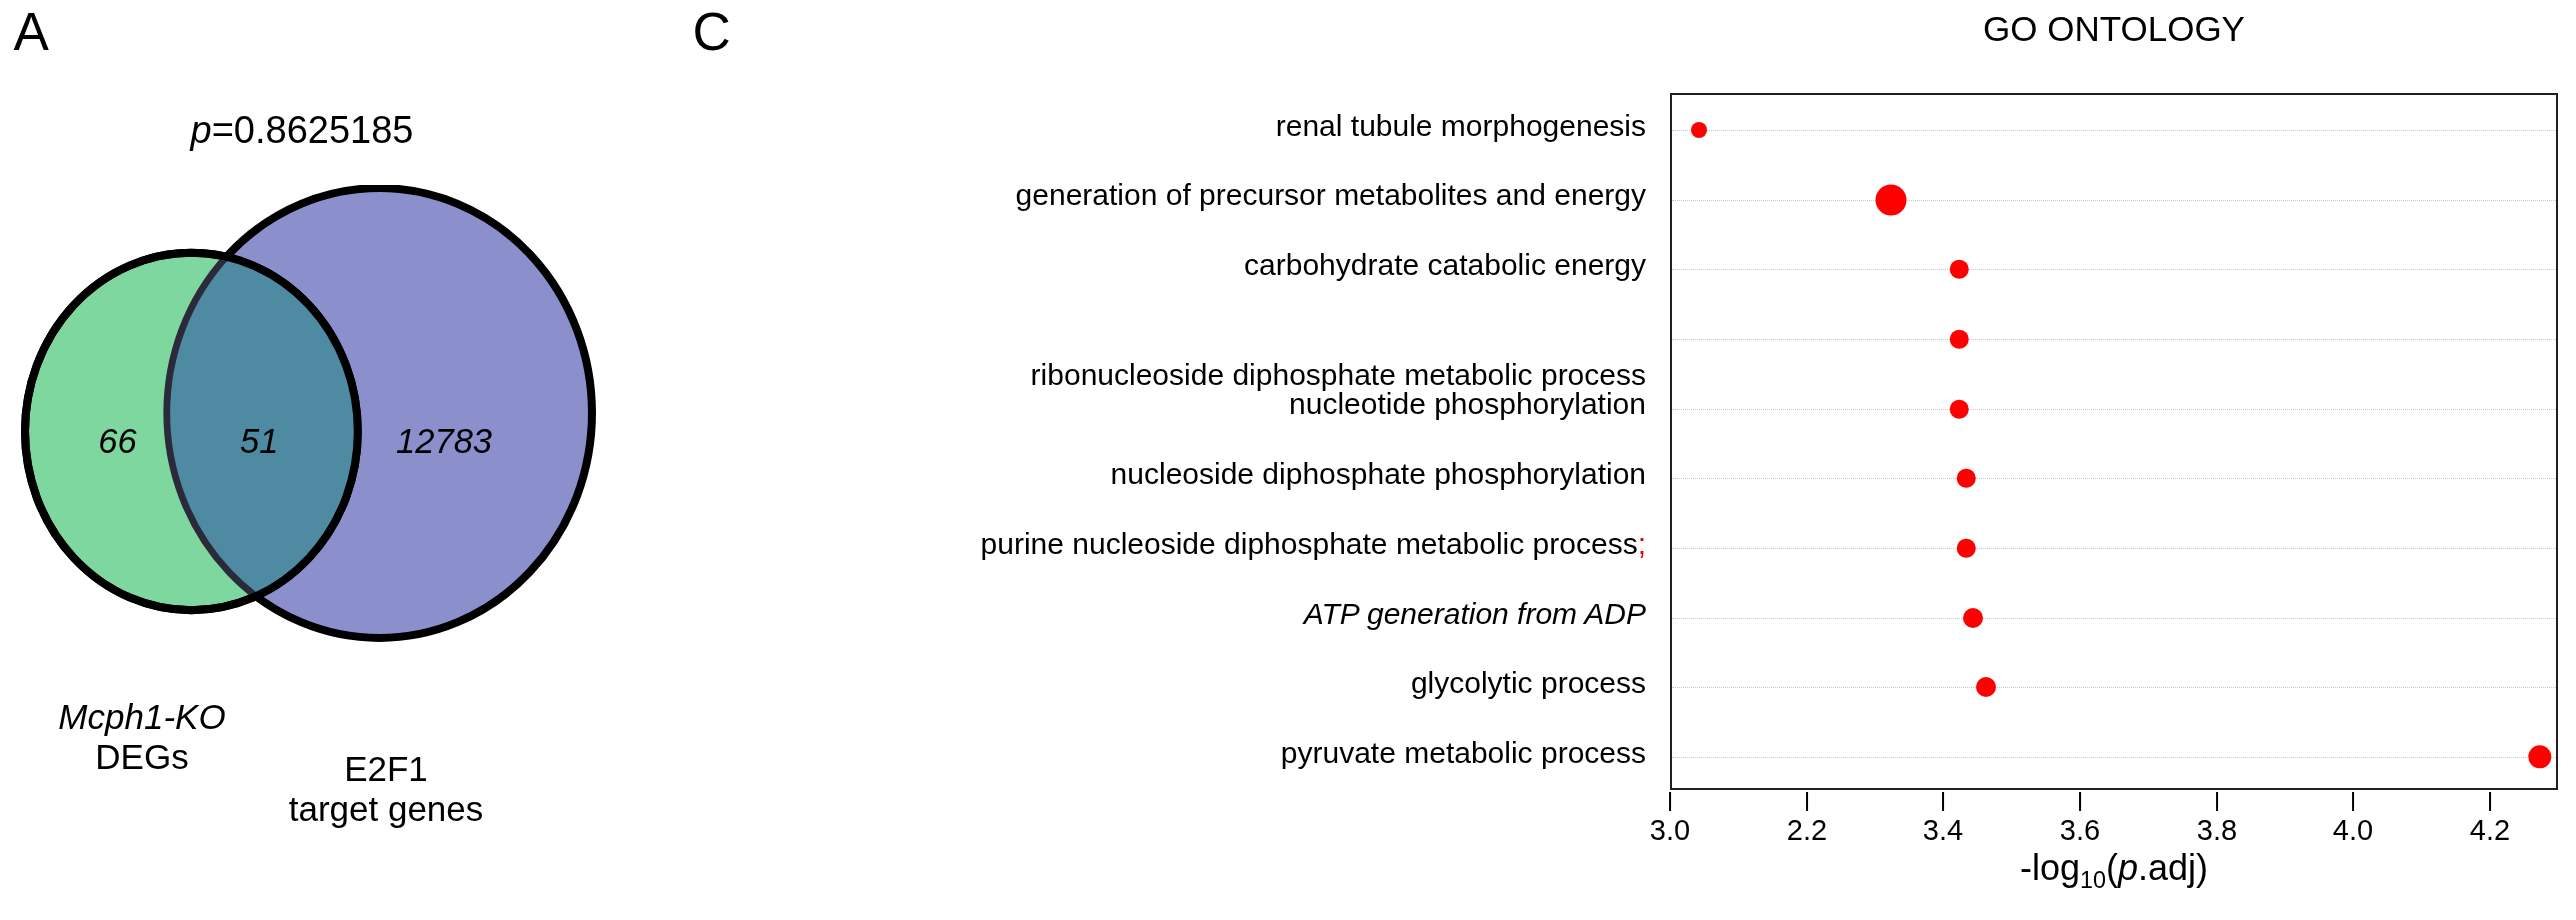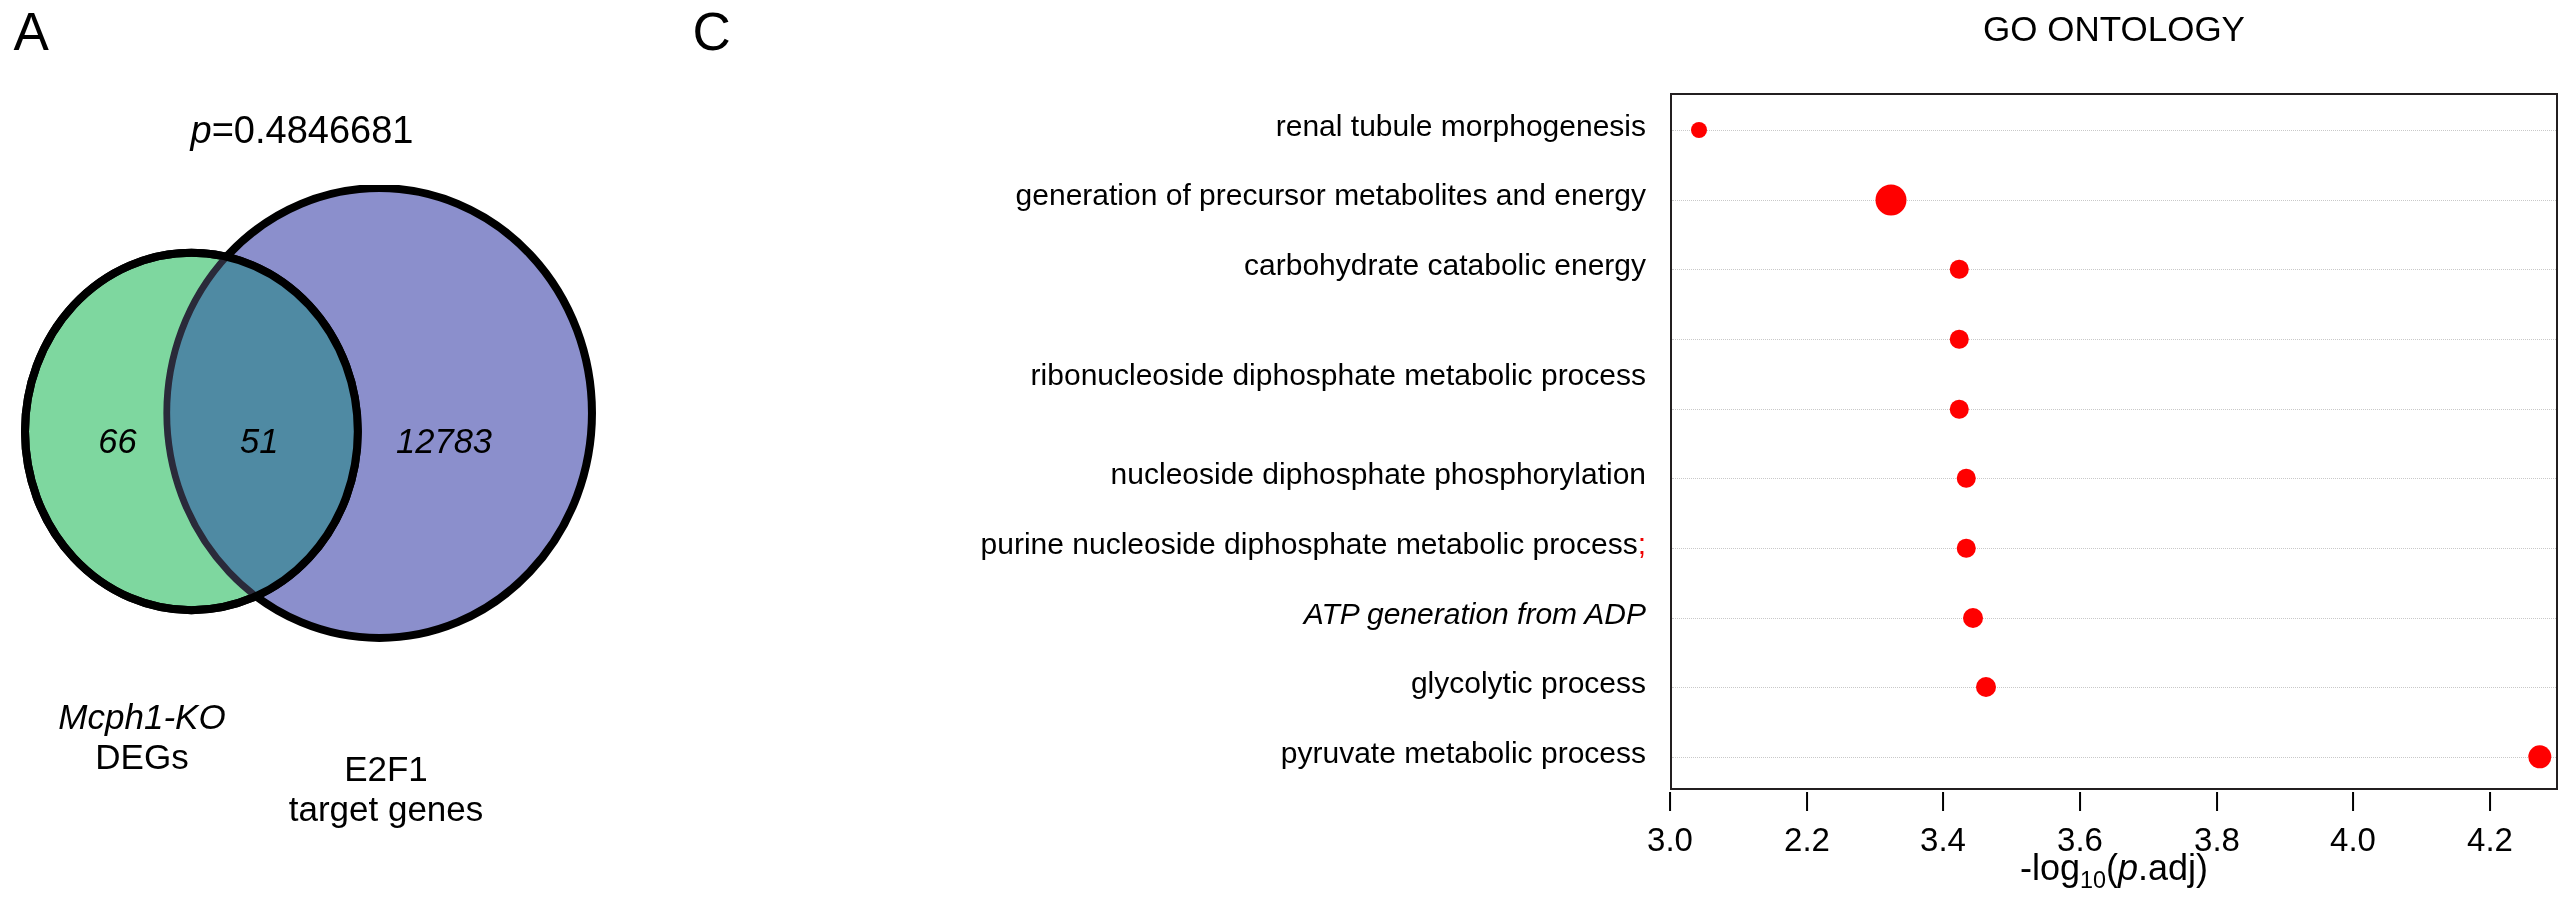--- a/index.html
+++ b/index.html
@@ -25,34 +25,34 @@
   .go-label{position:absolute;right:11px;white-space:nowrap;font-size:30px;line-height:1;text-align:right;}
   .go-label .semi{color:#ee0000;}
 
   #plot-frame{position:absolute;left:991px;top:93px;width:888px;height:697px;
               border:2.5px solid #231f20;box-sizing:border-box;background:#fff;}
   .gridline{position:absolute;left:0;width:100%;height:0;border-top:1.9px dotted #c9c9c9;}
   .dot{position:absolute;border-radius:50%;background:#ff0000;transform:translate(-50%,-50%);}
 
   #x-axis{position:absolute;left:991px;top:792px;width:888px;height:0.6px;}
   .xtick{position:absolute;top:0;width:1.9px;height:18.5px;background:#000;transform:translateX(-50%);}
-  .xticklabel{position:absolute;top:31px;font-size:33px;line-height:1;transform:translateX(-50%);white-space:nowrap;}
+  .xticklabel{position:absolute;top:24px;font-size:29px;line-height:1;transform:translateX(-50%);white-space:nowrap;}
   #x-axis-title{position:absolute;left:991px;top:850px;width:888px;text-align:center;font-size:36px;line-height:1;white-space:nowrap;}
   #x-axis-title .ital{font-style:italic;}
   #x-axis-title sub{font-size:23.4px;}
 </style>
 </head>
 <body>
 
 <div id="panel-a">
 
   <div id="panel-a-letter">A</div>
 
   <div id="venn-pvalue">
-    <span class="ital">p</span><span>=0.4846681</span>
+    <span class="ital">p</span><span>=0.8625185</span>
   </div>
 
   <svg id="venn-svg" width="617" height="493" viewBox="0 0 1000 800">
     <defs>
       <clipPath id="clipLeft">
           <ellipse cx="310" cy="400" rx="270" ry="290"></ellipse>
         </clipPath>
     </defs>
 
     <ellipse cx="615" cy="370" rx="345" ry="365" fill="#8b8fcc" stroke="#000000" stroke-width="13"></ellipse>
@@ -85,20 +85,21 @@
 
   <div id="panel-c-letter">C</div>
 
   <div id="go-title">GO ONTOLOGY</div>
 
   <div id="go-labels">
       <div class="go-label" style="top: 17.6px;">renal tubule  morphogenesis</div>
       <div class="go-label" style="top: 87px;">generation  of precursor  metabolites  and  energy</div>
       <div class="go-label" style="top: 157px;">carbohydrate  catabolic  energy</div>
       <div class="go-label" style="top: 227px; margin-top: 40px;">ribonucleoside  diphosphate  metabolic  process</div>
+      <div class="go-label" style="top: 296px;">nucleotide  phosphorylation</div>
       <div class="go-label" style="top: 366px;">nucleoside  diphosphate  phosphorylation</div>
       <div class="go-label" style="top: 436px;">purine  nucleoside  diphosphate  metabolic  process<span class="semi">;</span></div>
       <div class="go-label" style="top: 506px; font-style: italic;">ATP  generation  from ADP</div>
       <div class="go-label" style="top: 575px;">glycolytic  process</div>
       <div class="go-label" style="top: 645px;">pyruvate  metabolic  process</div>
     </div>
 
   <div id="plot-frame">
       <div class="gridline" style="top: 35px;"></div>
       <div class="dot" title="renal tubule  morphogenesis" style="width: 16px; height: 16px; left: 27px; top: 35px; background: rgb(255, 0, 0);"></div>

